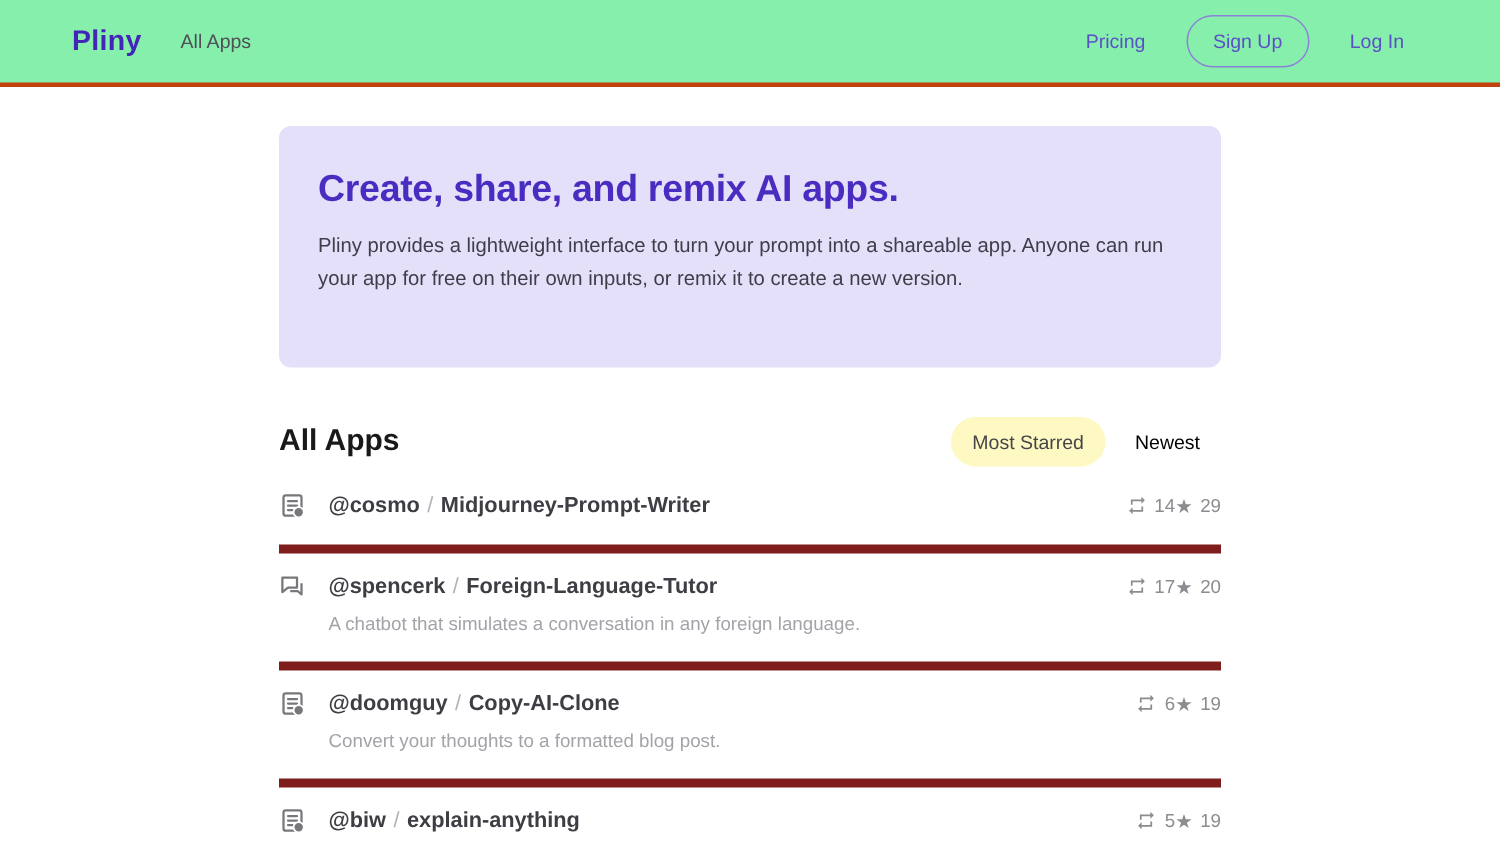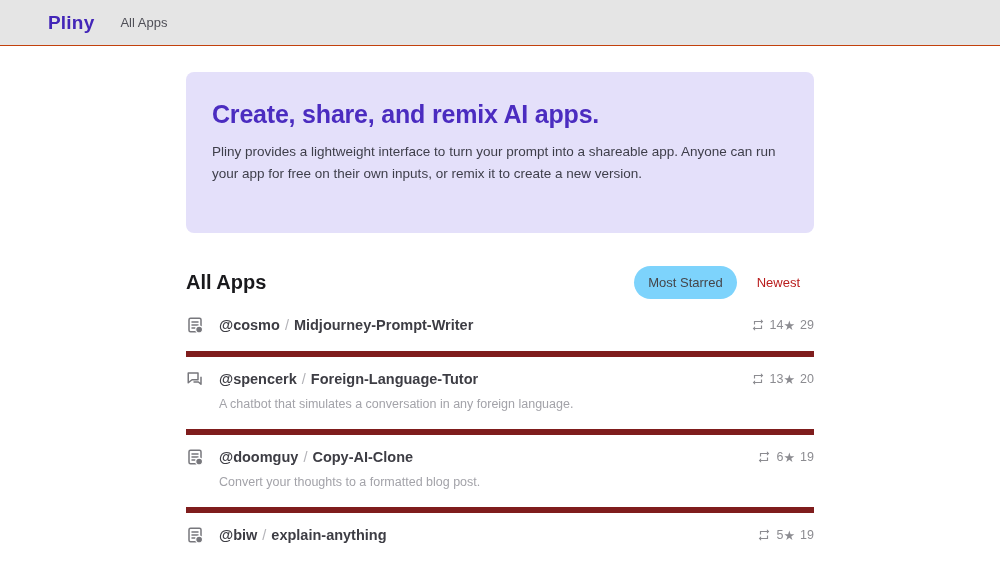--- a/index.html
+++ b/index.html
@@ -6,22 +6,22 @@
   html, body { margin: 0; padding: 0; }
   body {
     width: 1000px; height: 563px; overflow: hidden;
     background: #ffffff;
     font-family: "Liberation Sans", sans-serif;
     -webkit-font-smoothing: antialiased;
   }
 
   
   .topnav {
-    height: 46px; background: #e5e5e5;
-    border-bottom: 1px solid #c2410c;
+    height: 58px; background: #86efac;
+    border-bottom: 3px solid #c2410c;
     display: flex; align-items: center;
     padding: 0 64px 0 48px;
   }
   .logo {
     font-size: 19px; font-weight: 700; color: #4326b8;
     letter-spacing: .2px; cursor: pointer;
   }
   .nav-left-link {
     margin-left: 26px; font-size: 13px; color: #4f4f57; cursor: pointer;
   }
@@ -52,24 +52,24 @@
   }
 
   
   .list-header {
     margin-top: 33px; display: flex; align-items: center; justify-content: space-between;
   }
   .list-heading { font-size: 20px; font-weight: 700; color: #19191c; margin: 0; }
   .filters { display: flex; align-items: center; gap: 6px; }
   .filter-btn {
     font-size: 13px; padding: 9px 14px; border-radius: 17px; border: none;
-    background: transparent; color: #b91c1c; cursor: pointer;
+    background: transparent; color: #000000; cursor: pointer;
     font-family: "Liberation Sans", sans-serif;
   }
-  .filter-btn.active { background: #7dd3fc; color: #454549; }
+  .filter-btn.active { background: #fef9c3; color: #454549; }
 
   
   .app-list { margin-top: 4px; }
   .app-row { padding: 13px 0 17px; border-bottom: 6px solid #7f1d1d; cursor: pointer; }
   .app-row:last-child { border-bottom: none; }
   .row-main { display: flex; align-items: center; }
   .app-icon { width: 18px; height: 18px; margin-right: 15px; flex: 0 0 18px; display: inline-flex; }
   .app-icon svg { width: 18px; height: 18px; }
   .title-line { font-size: 14.5px; line-height: 18px; font-weight: 700; color: #3d3d44; }
   .title-sep { color: #b3b3b8; font-weight: 400; padding: 0 5px; }
@@ -82,20 +82,25 @@
     max-width: 590px;
   }
   .app-desc:empty { display: none; }
 </style>
 </head>
 <body>
 
 <header class="topnav">
   <div class="logo">Pliny</div>
   <div class="nav-left-link">All Apps</div>
+  <nav class="nav-right">
+    <span class="nav-link">Pricing</span>
+    <button class="signup-btn">Sign Up</button>
+    <span class="nav-link">Log In</span>
+  </nav>
 </header>
 
 <main class="container">
 
   <section class="hero">
     <h1 class="hero-title">Create, share, and remix AI apps.</h1>
     <p class="hero-desc">Pliny provides a lightweight interface to turn your prompt into a shareable app. Anyone can run your app for free on their own inputs, or remix it to create a new version.</p>
   </section>
 
   <div class="list-header">
@@ -143,21 +148,21 @@
           <path d="M3 4h13v9H8l-5 4V4z"></path>
           <path d="M20 9v10l-3.5-3H10"></path>
         </svg>
       </span>
       <span class="title-line"><span>@spencerk</span><span class="title-sep">/</span><span>Foreign-Language-Tutor</span></span>
       <span class="stats">
         <span class="stat">
           <svg viewBox="0 0 24 24" fill="#8c8c91">
             <path d="M7 7h10v3l4-4-4-4v3H5v6h2V7zm10 10H7v-3l-4 4 4 4v-3h12v-6h-2v4z"></path>
           </svg>
-          <span>13</span>
+          <span>17</span>
         </span>
         <span class="stat">
           <span class="star-glyph">★</span>
           <span>20</span>
         </span>
       </span>
     </div>
     <p class="app-desc">A chatbot that simulates a conversation in any foreign language.</p>
   </div>
 

